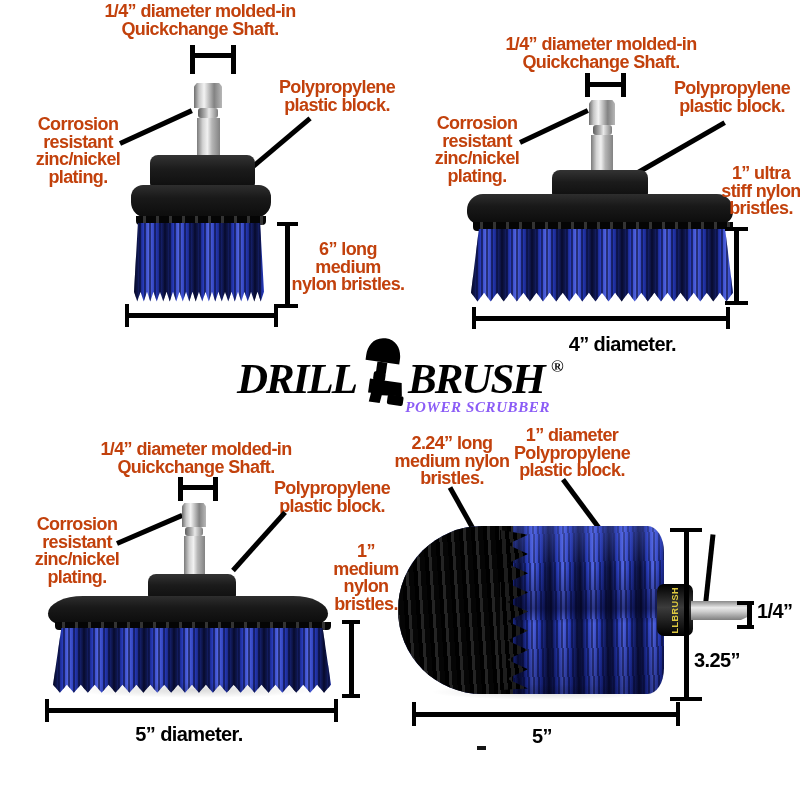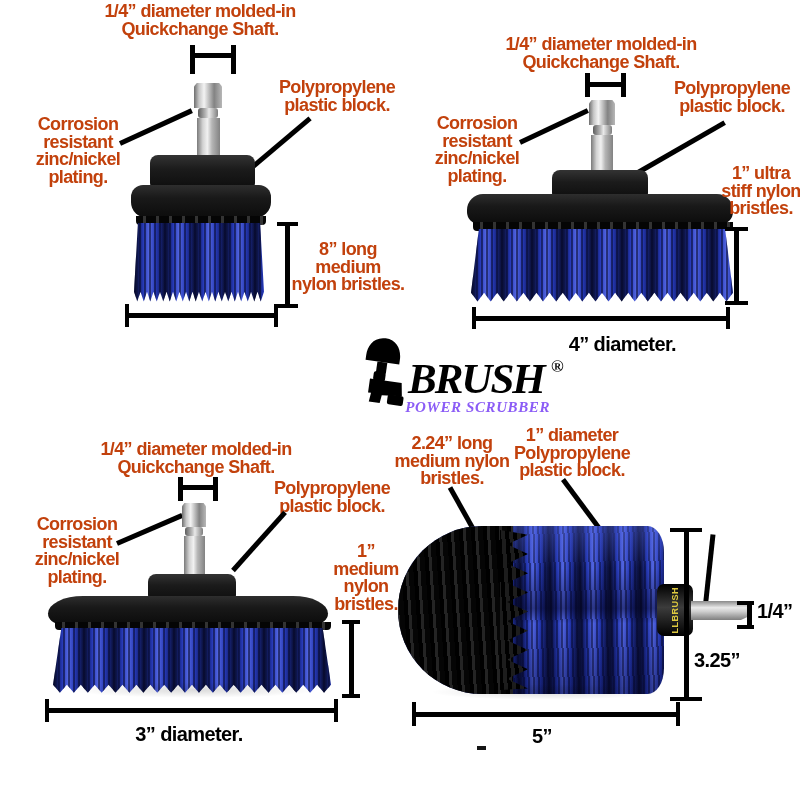--- a/index.html
+++ b/index.html
@@ -93,21 +93,21 @@
     <div class="cyl" style="width:23px;height:44px;"></div>
   </div>
   <div class="hub" style="left:150px;top:155px;width:105px;height:32px;"></div>
   <div class="disc" style="left:131px;top:185px;width:140px;height:33px;border-radius:12px 12px 16px 16px;"></div>
   <div class="tufts" style="left:136px;top:216px;width:130px;height:9px;"></div>
   <div class="bristles" style="left:134px;top:223px;width:130px;height:80px;"></div>
 
   <div class="vdim" style="left:277px;top:222px;width:21px;height:78px;">
       <div class="line"></div>
     </div>
-  <div class="lbl" style="left:288px;top:241px;width:120px;">8” long
+  <div class="lbl" style="left:288px;top:241px;width:120px;">6” long
 medium
 nylon bristles.</div>
 
   <div class="hdim" style="left:125px;top:304px;width:145px;height:23px;">
       <div class="line"></div>
     </div>
 
   <div class="lbl" style="left:491px;top:36px;width:220px;">1/4” diameter molded-in
 Quickchange Shaft.</div>
   <div class="hbracket" style="left:585px;top:73px;width:31px;height:24px;">
@@ -139,20 +139,21 @@
 bristles.</div>
   <div class="vdim" style="left:725px;top:227px;width:23px;height:70px;">
       <div class="line"></div>
     </div>
 
   <div class="hdim" style="left:472px;top:307px;width:250px;height:22px;">
       <div class="line"></div>
     </div>
   <div class="dimlbl" style="left:516px;top:334px;width:160px;text-align:right;">4” diameter.</div>
 
+  <div class="logoword" style="left:232px;top:359px;width:124px;text-align:right;">DRILL</div>
   <svg style="position:absolute;left:351px;top:337px;" width="60" height="70" viewBox="0 0 60 70">
     <g fill="#000" transform="rotate(8 30 35)">
       <path d="M30 1 C18 1 13 11 13 20 L13 25 L47 25 L47 20 C47 11 42 1 30 1 Z"></path>
       <rect x="25" y="25" width="10" height="11"></rect>
       <rect x="23" y="35" width="12" height="9" rx="2"></rect>
       <path d="M20 43 L52 43 L54 56 L34 58 L33 66 L22 66 L23 57 L20 57 Z"></path>
       <rect x="40" y="56" width="16" height="10" rx="2"></rect>
     </g>
   </svg>
   <div class="logoword" style="left:408px;top:359px;width:150px;">BRUSH</div>
@@ -190,21 +191,21 @@
 medium
 nylon
 bristles.</div>
   <div class="vdim" style="left:342px;top:620px;width:18px;height:70px;">
       <div class="line"></div>
     </div>
 
   <div class="hdim" style="left:45px;top:699px;width:285px;height:23px;">
       <div class="line"></div>
     </div>
-  <div class="dimlbl" style="left:109px;top:724px;width:160px;">3” diameter.</div>
+  <div class="dimlbl" style="left:109px;top:724px;width:160px;">5” diameter.</div>
 
   <div class="lbl" style="left:392px;top:435px;width:120px;">2.24” long
 medium nylon
 bristles.</div>
   <div class="leader" style="left:450px;top:485px;width:57px;transform:rotate(60.8deg);"></div>
 
   <div class="lbl" style="left:512px;top:427px;width:120px;">1” diameter
 Polypropylene
 plastic block.</div>
   <div class="leader" style="left:563px;top:477px;width:149px;transform:rotate(53.4deg);"></div>

